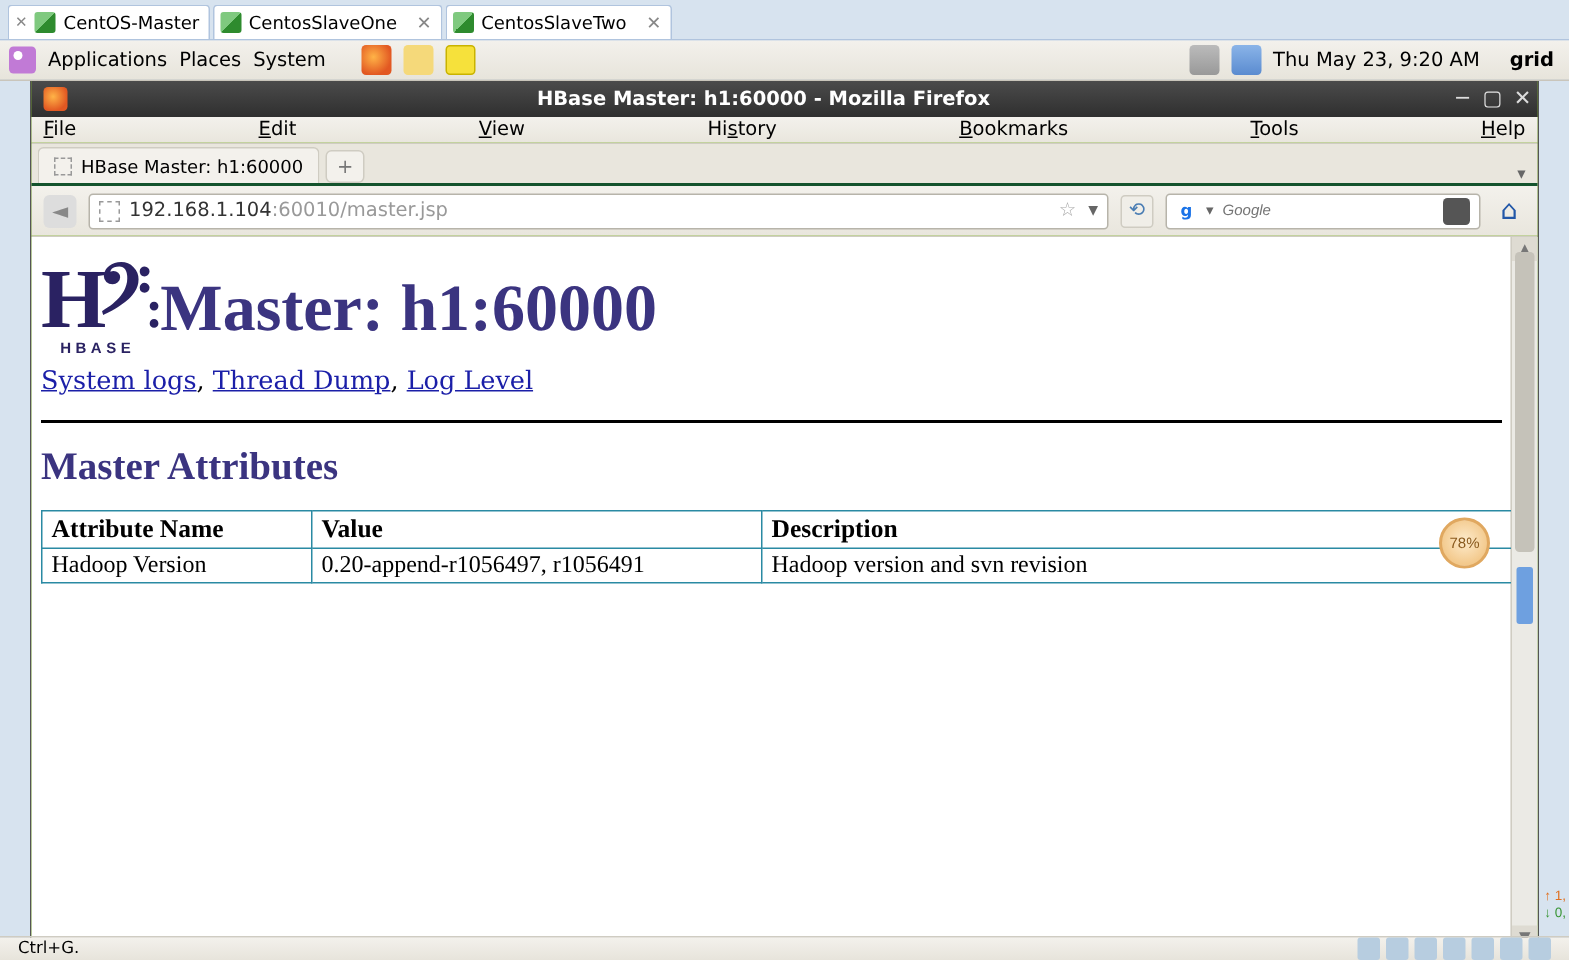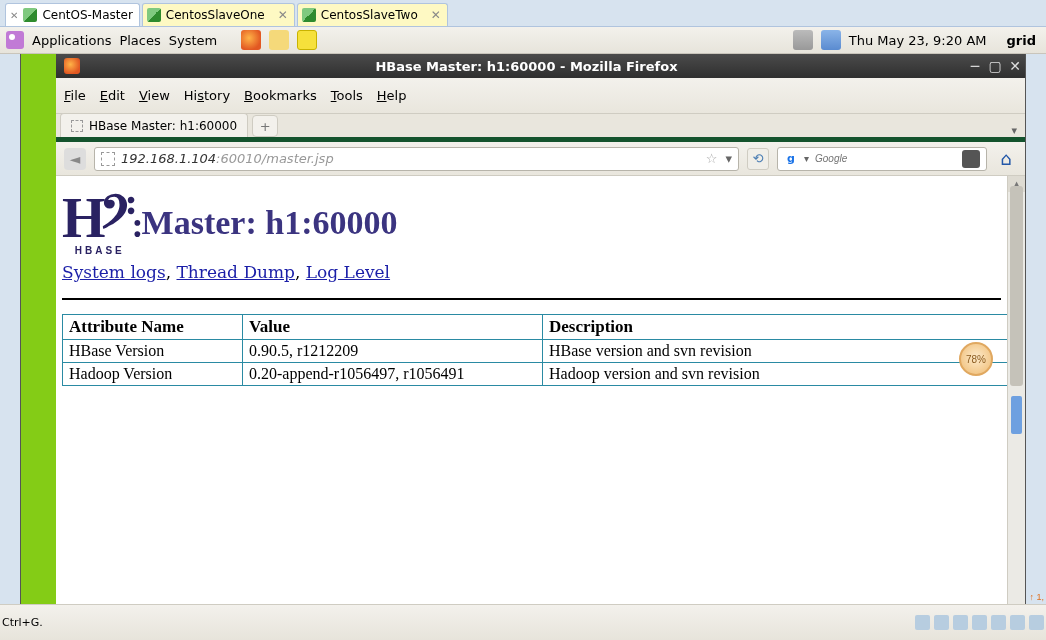--- a/index.html
+++ b/index.html
@@ -20,21 +20,21 @@
   align-items: flex-end;
   padding-left: 5px;
   border-bottom: 1px solid #b0c4de;
 }
 .vm-tab {
   display: flex;
   align-items: center;
   height: 23px;
   padding: 0 6px 0 4px;
   margin-right: 2px;
-  background: #fef9c3;
+  background: #ffffff;
   border: 1px solid #b0c4de;
   border-bottom: none;
   border-radius: 3px 3px 0 0;
   font-size: 12px;
   gap: 5px;
 }
 .vm-tab.active { background: #fff; }
 .vm-tab .pre-x { color: #888; font-size: 10px; }
 .vm-tab .icon-vm {
   width: 14px; height: 14px;
@@ -72,56 +72,56 @@
 
 
 .ff-window {
   margin: 0 20px;
   background: #84cc16;
   border: 1px solid #555;
   border-top: none;
   height: 580px;
   display: flex;
   flex-direction: column;
-  padding-left: 35px;
 }
 
 .ff-title {
   height: 24px;
   background: linear-gradient(#4b4b4b,#2f2f2f);
   color: #fff;
   display: flex;
   align-items: center;
   font-weight: bold;
   font-size: 13px;
 }
 .ff-title .ff-ico{width:16px;height:16px;border-radius:3px;background:radial-gradient(circle at 40% 40%,#ffb347,#e25822 70%);margin:0 8px;}
 .ff-title .spacer{flex:1;}
 .ff-title .winbtn{width:20px;text-align:center;color:#ddd;font-size:14px;cursor:pointer;}
 
 .ff-menu {
-  height: 36px;
+  height: 18px;
   background: linear-gradient(#f3f1ec,#e9e6dd);
   display: flex;
   align-items: center;
   padding: 0 8px;
   gap: 14px;
   font-size: 13px;
   border-bottom: 1px solid #cfccc2;
+  justify-content: space-between;
 }
 .ff-menu span { cursor: pointer; }
 .ff-menu .mnemonic { text-decoration: underline; }
 
 .ff-tabrow {
   height: 28px;
   background: #e9e6dd;
   display: flex;
   align-items: flex-end;
   padding-left: 4px;
-  border-bottom: 5px solid #14532d;
+  border-bottom: 2px solid #14532d;
 }
 .ff-pagetab {
   display:flex;align-items:center;gap:6px;
   height:24px;padding:0 10px;
   background:#f3f1ec;border:1px solid #cfccc2;border-bottom:none;border-radius:4px 4px 0 0;
   font-size:12px;
 }
 .ff-newtab {
   width:26px;height:22px;margin-left:4px;
   background:#f3f1ec;border:1px solid #cfccc2;border-radius:4px;
@@ -134,21 +134,21 @@
   background: linear-gradient(#f3f1ec,#e9e6dd);
   display:flex;align-items:center;padding:0 8px;gap:8px;
   border-bottom:1px solid #cfccc2;
 }
 .nav-btn{width:22px;height:22px;border-radius:4px;background:#ddd;display:flex;align-items:center;justify-content:center;color:#888;font-size:14px;}
 .url-field{
   flex:1;height:24px;background:#fff;border:1px solid #b7b4aa;border-radius:3px;
   display:flex;align-items:center;padding:0 6px;font-size:13px;gap:6px;
 }
 .url-field .dash-box{width:14px;height:14px;border:1px dashed #999;}
-.url-field .path{color:#333;font-style:italic;}
+.url-field .path{color:#333;}
 .url-field .dim{color:#999;}
 .url-field .star{margin-left:auto;color:#aaa;font-size:13px;}
 .url-field .drop{color:#666;margin-left:2px;}
 .reload-btn{width:22px;height:22px;background:#f0eee8;border:1px solid #cfccc2;border-radius:3px;display:flex;align-items:center;justify-content:center;color:#4a7db3;}
 .search-field{
   width:210px;height:24px;background:#fff;border:1px solid #b7b4aa;border-radius:3px;
   display:flex;align-items:center;padding:0 6px;gap:6px;font-size:13px;color:#999;
 }
 .g-ico{width:14px;height:14px;display:flex;align-items:center;justify-content:center;font-weight:bold;font-size:11px;color:#1a73e8;}
 .g-ico .g-blue{color:#1a73e8;}
@@ -175,21 +175,21 @@
 
 .hbase-block{display:flex;align-items:center;gap:4px;margin-bottom:6px;}
 .hbase-logo{
   font-family: Georgia, serif; font-weight:bold;
   display:flex;flex-direction:column;align-items:center;line-height:1;
   color:#2a2262;
 }
 .hbase-logo .hd{font-size:56px;letter-spacing:-6px;display:flex;align-items:baseline;}
 .hbase-logo .hd .colon{font-size:36px;margin-left:2px;}
 .hbase-logo .label{font-size:10px;letter-spacing:3px;font-family:sans-serif;}
-h1.master-h{font-family:Georgia,serif;font-size:34px;color:#3b3480;font-weight:bold;}
+h1.master-h{font-family:Georgia,serif;font-size:44px;color:#3b3480;font-weight:bold;}
 .links{font-size:17px;margin-top:2px;}
 .links a{color:#1b1fa8;text-decoration:underline;cursor:pointer;}
 hr.rule{border:none;border-top:2px solid #000;margin:16px 0 14px;}
 h2.attr-h{font-family:Georgia,serif;font-size:26px;color:#3b3480;font-weight:bold;margin-bottom:14px;}
 table.attrs{
   border-collapse:collapse;width:990px;font-family:Georgia,serif;font-size:16px;
 }
 table.attrs th, table.attrs td{
   border:1px solid #2a8aa3;padding:2px 6px;text-align:left;vertical-align:top;
 }
@@ -202,24 +202,24 @@
   position:absolute;right:8px;bottom:10px;
   width:34px;height:34px;border-radius:50%;
   background:radial-gradient(circle at 50% 45%, #fdebcc,#f3c98c 70%);
   border:2px solid #e0a860;
   display:flex;align-items:center;justify-content:center;
   font-size:10px;color:#8a5a1e;font-family:sans-serif;
 }
 
 
 .statusbar{
-  position:absolute;left:0;right:0;bottom:0;height:36px;
+  position:absolute;left:0;right:0;bottom:0;height:16px;
   background:linear-gradient(#f3f1ec,#e7e4db);
   border-top:1px solid #cfccc2;
-  display:flex;align-items:center;padding:0 2px;font-size:11px;gap:4px;
+  display:flex;align-items:flex-start;padding:0 12px;font-size:11px;gap:4px;
 }
 .statusbar .filler{flex:1;}
 .statusbar .ico{width:15px;height:15px;border-radius:2px;background:#b7cde0;}
 </style>
 </head>
 <body>
 
 <div class="vm-tabs">
   <div class="vm-tab active">
     <span class="pre-x">✕</span>
@@ -316,36 +316,32 @@
         </div>
 
         <div class="links">
           <a>System logs</a>,
           <a>Thread Dump</a>,
           <a>Log Level</a>
         </div>
 
         <hr class="rule">
 
+        <h2 class="attr-h">Master Attributes</h2>
 
         <table class="attrs">
           <thead>
             <tr>
               <th>Attribute Name</th>
               <th>Value</th>
               <th>Description</th>
             </tr>
           </thead>
           <tbody id="attr-body">
               <tr>
-                <td>HBase Version</td>
-                <td>0.90.5, r1212209</td>
-                <td>HBase version and svn revision</td>
-              </tr>
-              <tr>
                 <td>Hadoop Version</td>
                 <td>0.20-append-r1056497, r1056491</td>
                 <td>Hadoop version and svn revision</td>
               </tr>
             </tbody>
         </table>
 
         <div class="zoom-badge">78%</div>
       </div>
     </div>

